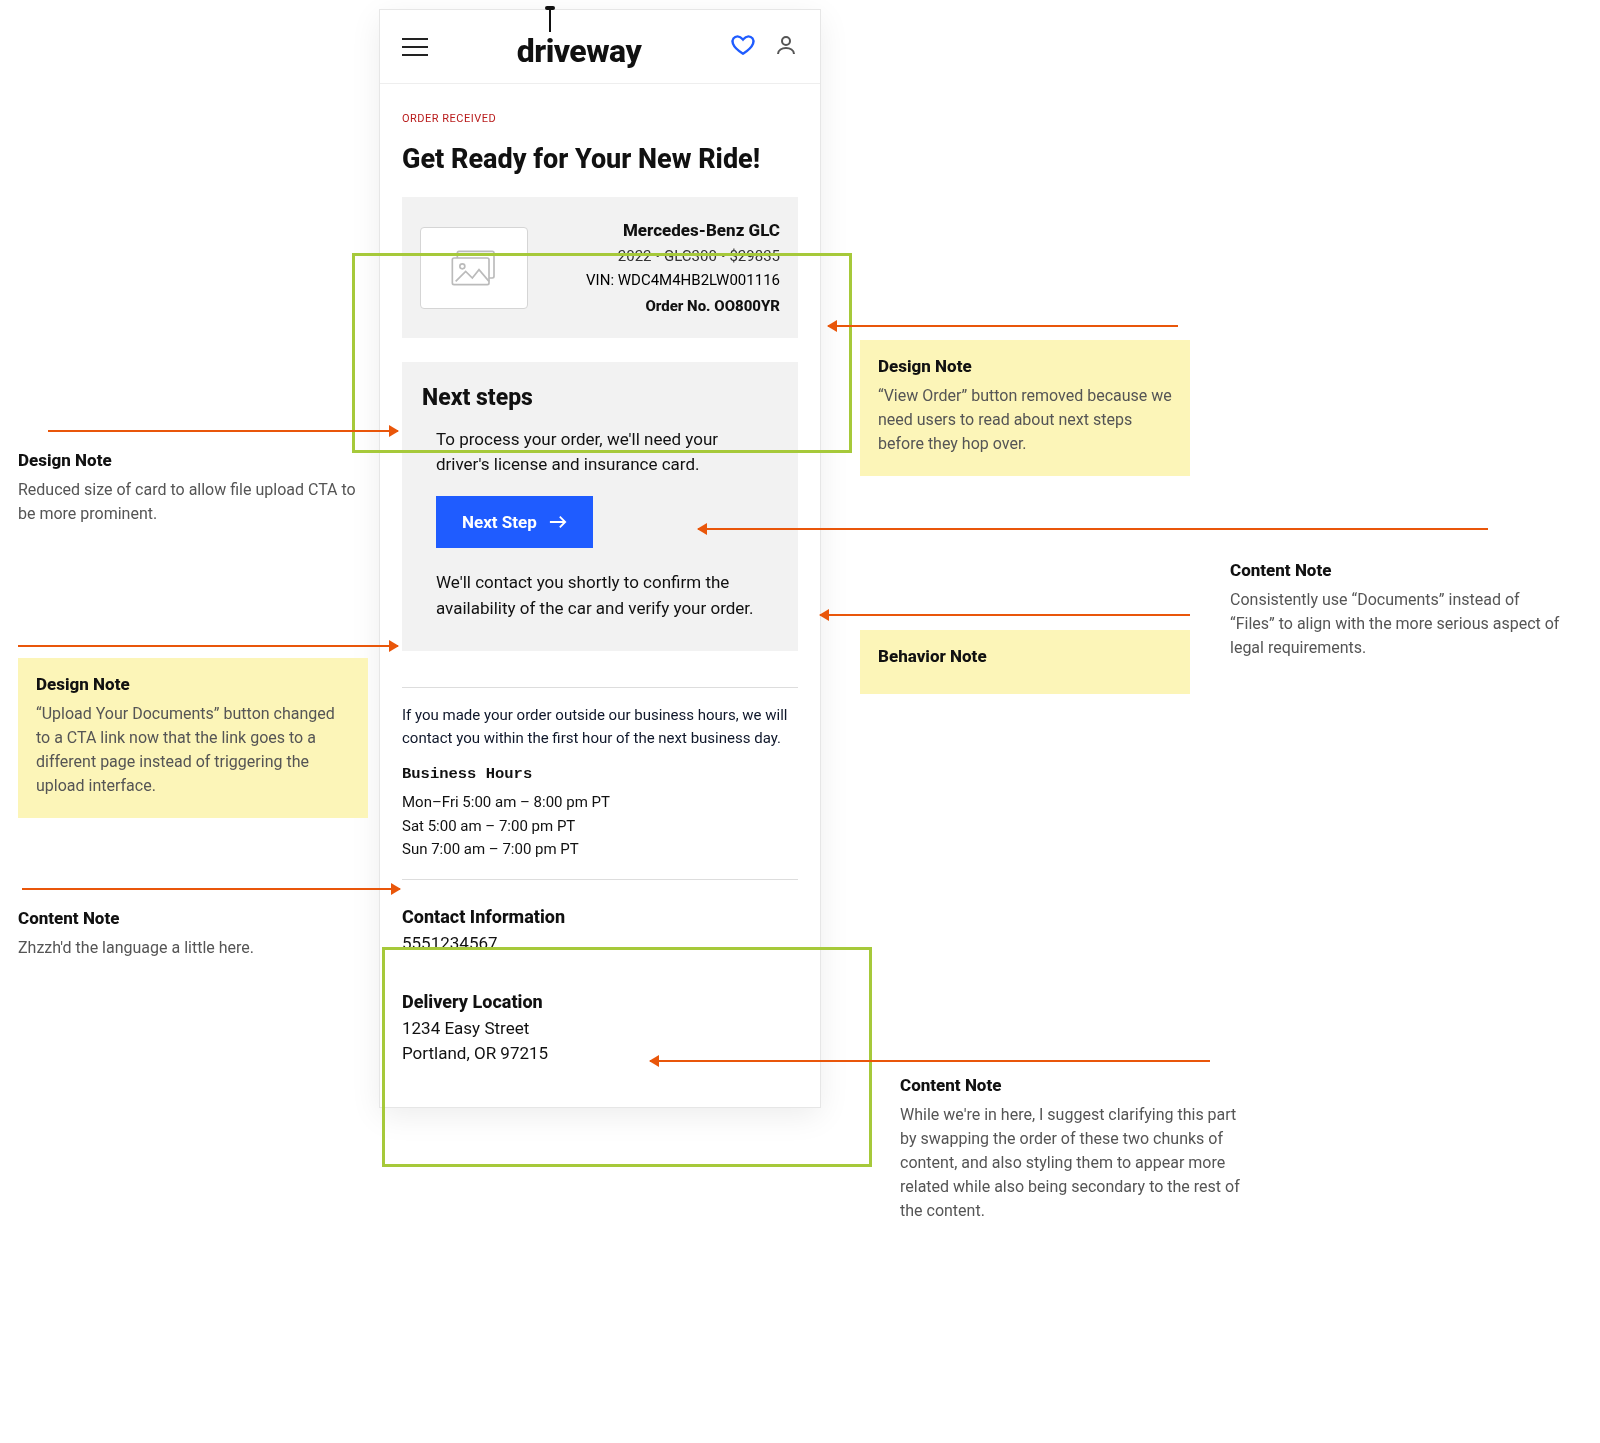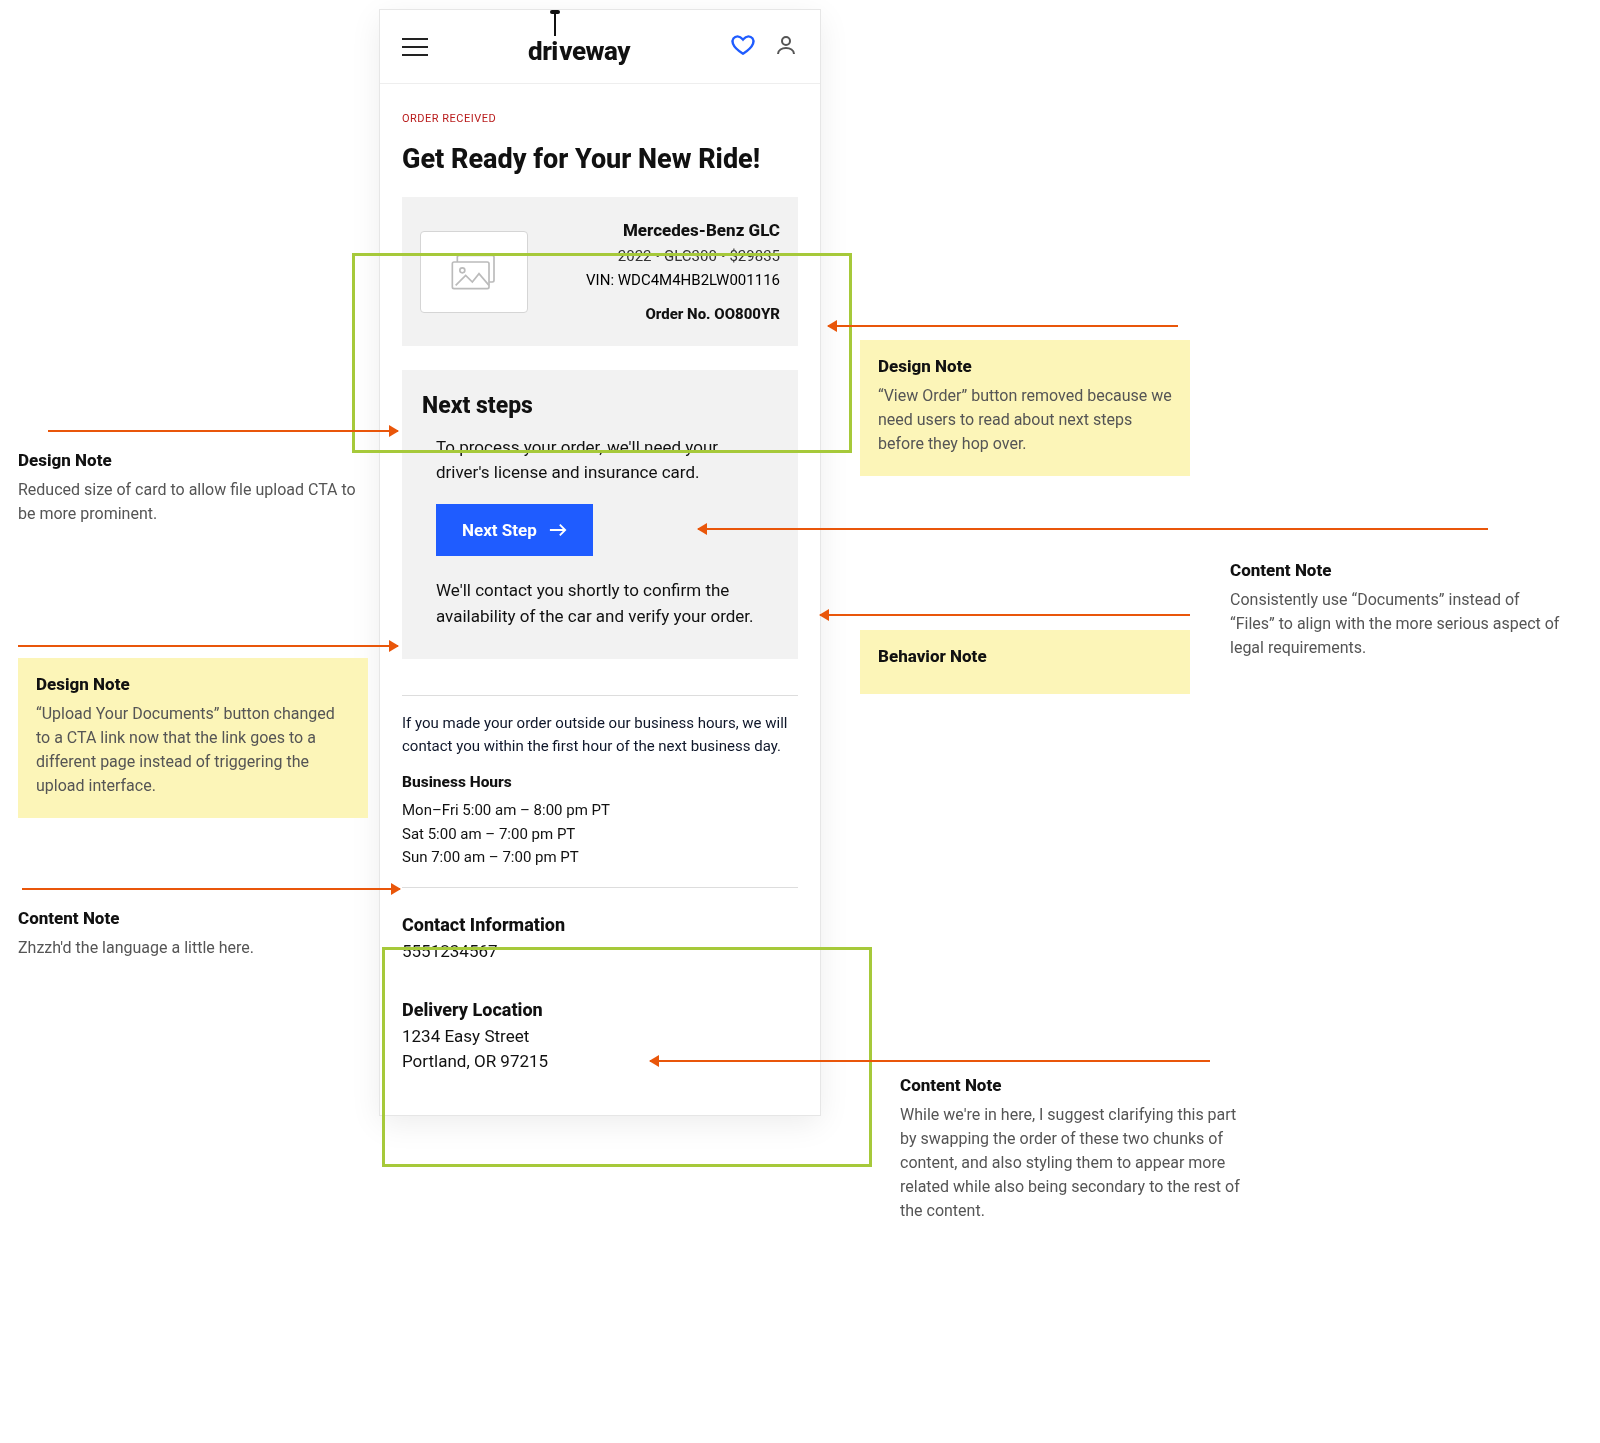--- a/index.html
+++ b/index.html
@@ -25,21 +25,21 @@
   .phone-header {
     height: 74px;
     border-bottom: 1px solid #eee;
     display: flex;
     align-items: center;
     justify-content: space-between;
     padding: 0 22px;
   }
   .hamburger { width: 26px; height: 18px; display:flex; flex-direction:column; justify-content:space-between; cursor:pointer; }
   .hamburger span { height: 2px; background: #222; display:block; }
-  .logo { font-size: 26px; font-weight: 800; letter-spacing: -.5px; margin-top: 8px; }
+  .logo { font-size: 32px; font-weight: 800; letter-spacing: -.5px; margin-top: 8px; }
   .logo .i-slot { position: relative; display:inline-block; width: 8px; }
   .logo .i-slot::before {
     content: ""; position:absolute; left: 3px; top: -22px; width:2px; height:22px; background:#111;
   }
   .logo .i-slot::after {
     content:""; position:absolute; left:-1px; top:-26px; width:10px; height:4px; border-radius:2px; background:#111;
   }
   .header-icons { display:flex; gap: 18px; align-items:center; }
   .heart-icon svg { width: 26px; height: 26px; }
   .person-icon svg { width: 24px; height: 24px; }
@@ -59,41 +59,41 @@
   }
   .thumb {
     width: 108px; height: 82px; border:1px solid #d5d5d5; border-radius:4px; background:#fff;
     display:flex; align-items:center; justify-content:center;
   }
   .thumb svg { width: 50px; height: 40px; }
   .vehicle-info { flex:1; font-size: 15px; line-height: 1.6; }
   .vehicle-info .v-name { font-weight: 800; font-size: 17px; }
   .vehicle-info .v-meta { color:#333; }
   .vehicle-info .v-vin { color:#000000; }
-  .vehicle-info .v-order { font-weight: 800; margin-top: 10px; }
+  .vehicle-info .v-order { font-weight: 800; margin-top: 2px; }
 
   .next-card {
     background: #f2f2f2;
     padding: 22px 20px 26px;
     margin-bottom: 0;
   }
   .next-title { font-size: 23px; font-weight: 800; margin-bottom: 16px; }
   .next-intro { font-size: 17px; padding: 0 10px 20px 14px; line-height:1.45; }
   .next-btn {
     background:#1f5cff; color:#fff; font-weight:700; font-size:17px;
     padding: 16px 26px; display:inline-flex; align-items:center; gap:12px;
     margin: 0 0 22px 14px; cursor:pointer;
   }
   .next-btn svg { width:18px; height:14px; }
   .next-followup { font-size:17px; padding:0 10px 4px 14px; line-height:1.5; }
 
   .hr { border:none; border-top:1px solid #ddd; margin: 36px 0 16px; }
 
   .biz-note { font-size:15px; line-height:1.5; color:#0f172a; padding-right: 6px; }
-  .biz-h { font-weight:800; margin: 16px 0 8px; font-size:15.5px; }
+  .biz-h { font-weight:800; margin: 16px 0 8px; font-size:15.5px;font-family:Liberation Mono, monospace; }
   .biz-line { font-size:15px; line-height:1.55; }
   .hr2 { border:none; border-top:1px solid #ddd; margin: 18px 0 26px; }
 
   .sect-h { font-size:18px; font-weight:800; margin-bottom: 4px; }
   .plain { font-size:17px; line-height:1.5; }
   .space { height: 34px; }
 
   
   .hl {
     position:absolute; border:3px solid #a6c93a; pointer-events:none;

